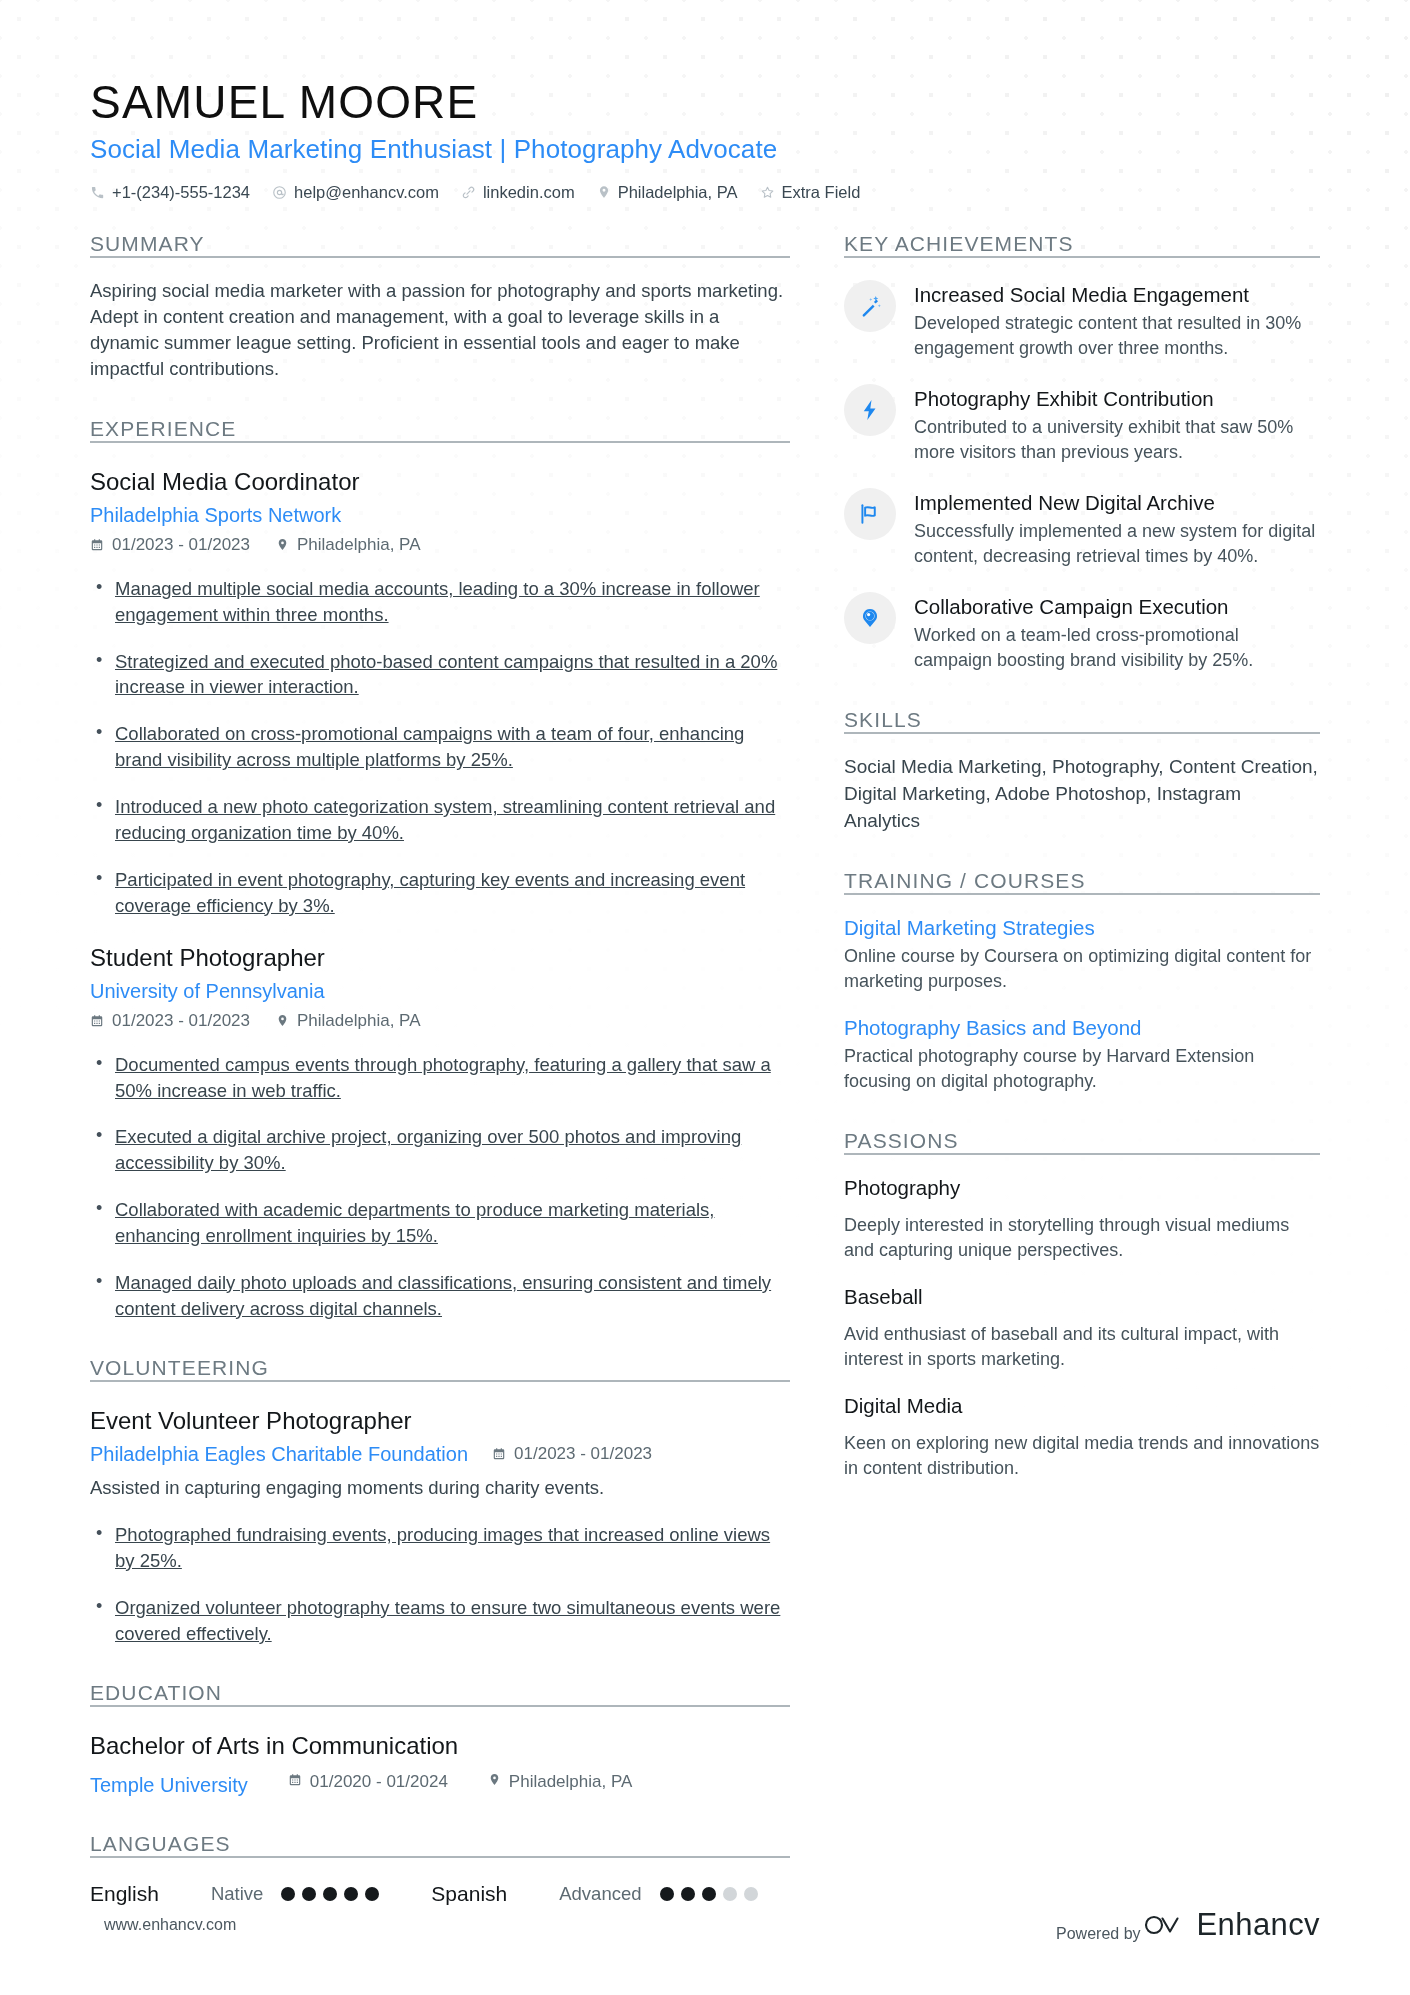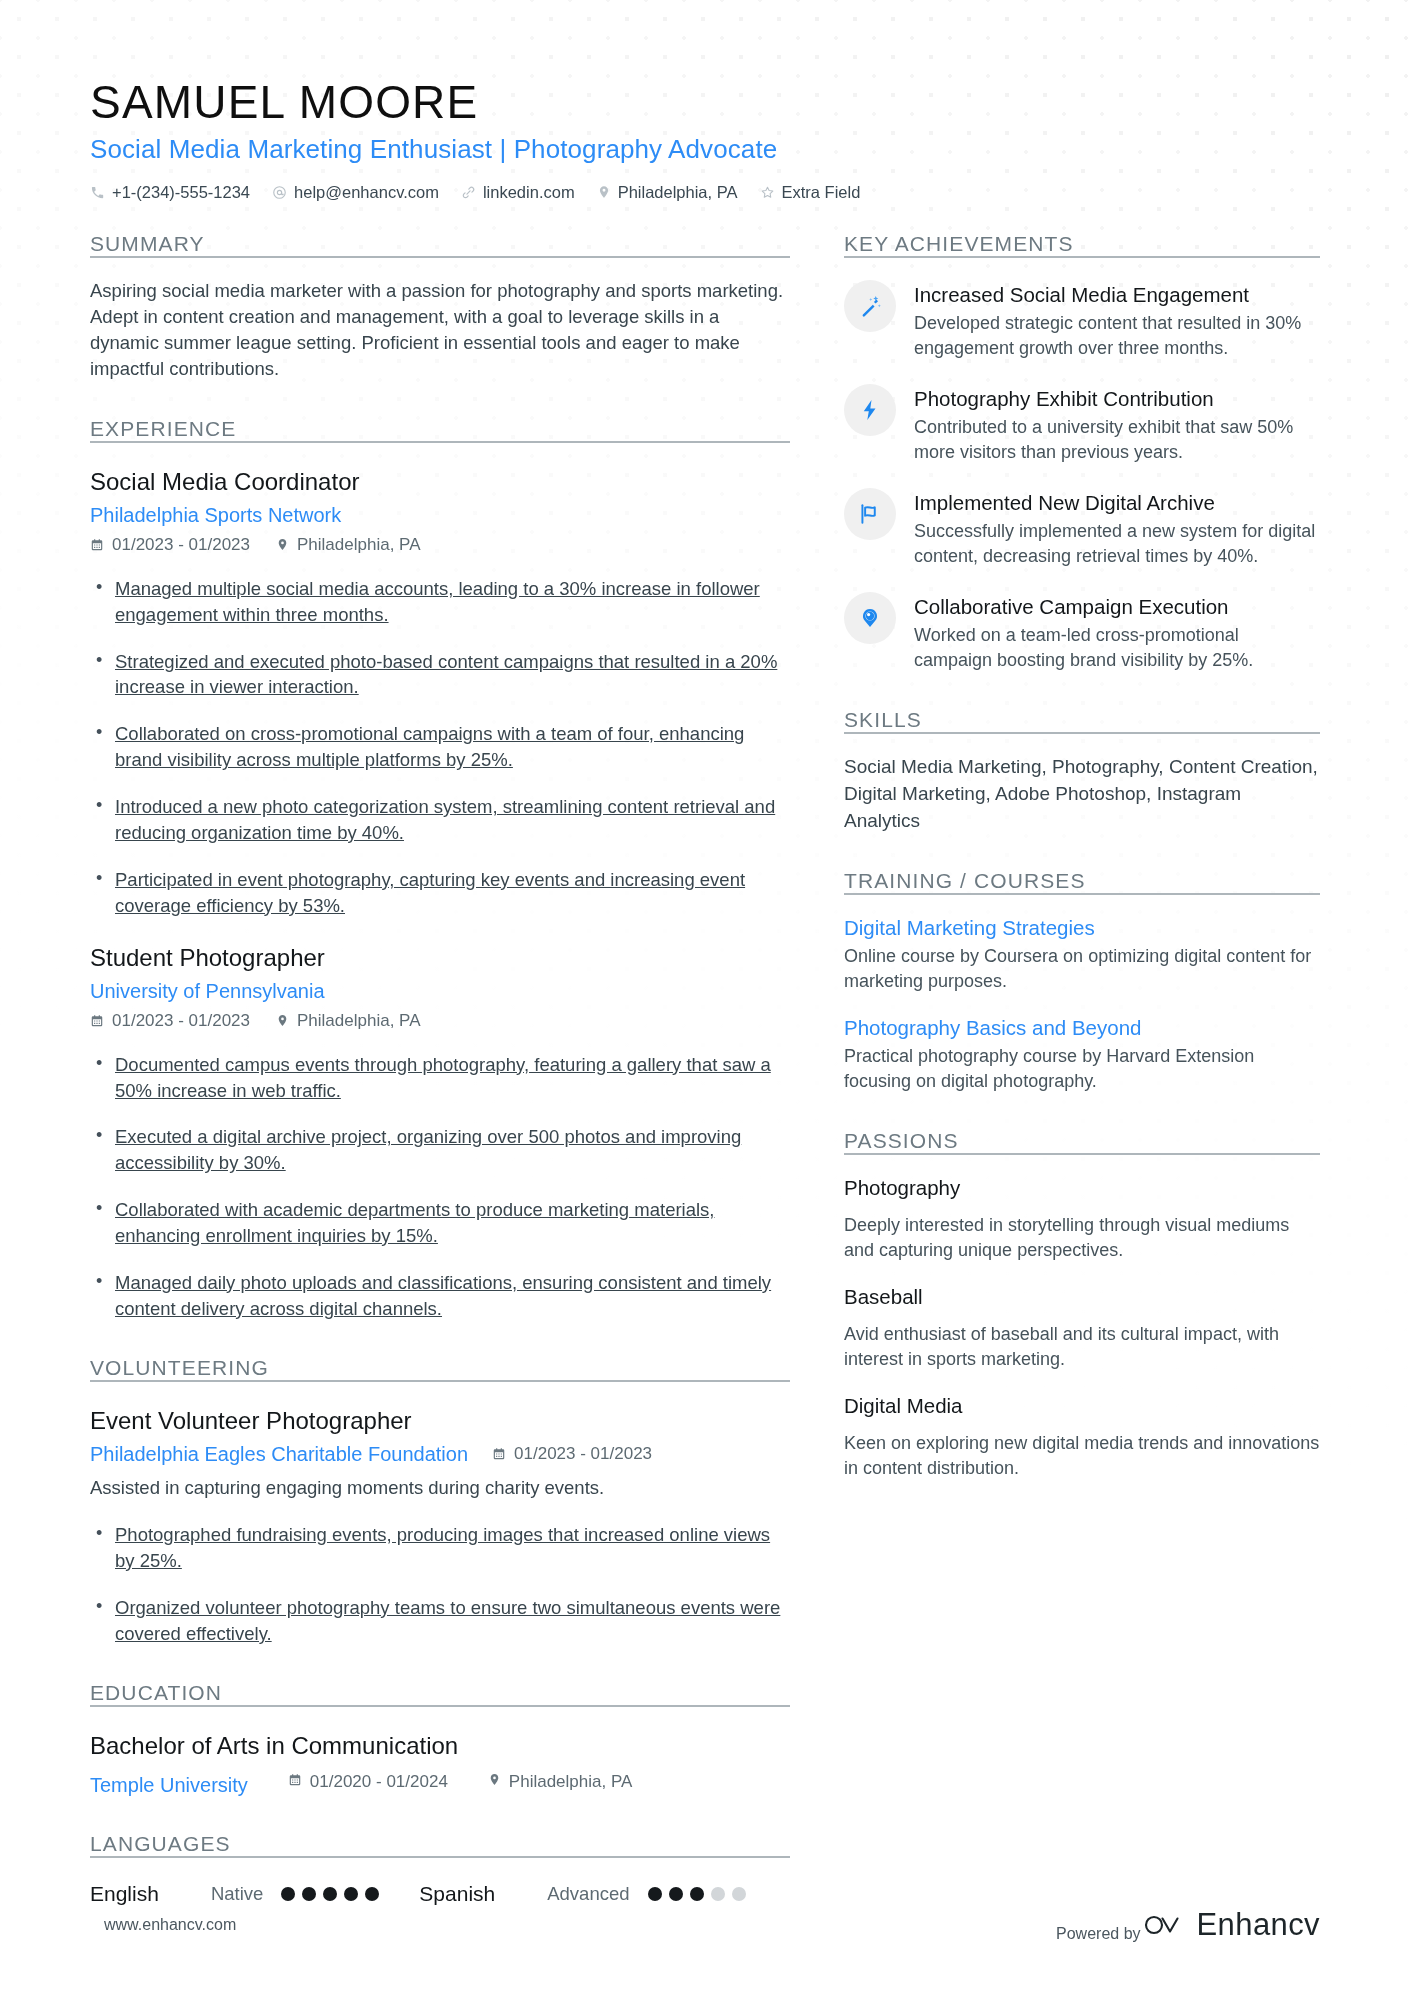--- a/index.html
+++ b/index.html
@@ -110,21 +110,21 @@
 
   .course { margin-top: 20px; }
   .course-title { font-size: 20.5px; color: #2d8cf6; line-height: 1.3; }
   .course-desc { font-size: 18px; color: #46535b; line-height: 1.40; margin-top: 3px; }
 
   .passion { margin-top: 20px; }
   .passion-title { font-size: 20.5px; color: #13171a; line-height: 1.3; }
   .passion-desc { font-size: 18px; color: #46535b; line-height: 1.40; margin-top: 12px; }
 
   
-  .langs { display: flex; align-items: center; gap: 40px; margin-top: 24px; }
+  .langs { display: flex; align-items: center; gap: 52px; margin-top: 24px; }
   .lang { display: flex; align-items: center; gap: 52px; }
   .lang-name { font-size: 21px; color: #13171a; }
   .lang-right { display: flex; align-items: center; gap: 18px; }
   .lang-level { font-size: 18.5px; color: #5d6a72; }
   .dots { display: flex; gap: 7px; }
   .dot { width: 14px; height: 14px; border-radius: 50%; background: #15191c; }
   .dot.off { background: #d2d6d9; }
 
   
   .footer {
@@ -231,21 +231,21 @@
                     </svg>
                 </span>
                 <span>Philadelphia, PA</span>
               </span>
             </div>
             <ul class="bullets">
               <li>Managed multiple social media accounts, leading to a 30% increase in follower engagement within three months.</li>
               <li>Strategized and executed photo-based content campaigns that resulted in a 20% increase in viewer interaction.</li>
               <li>Collaborated on cross-promotional campaigns with a team of four, enhancing brand visibility across multiple platforms by 25%.</li>
               <li>Introduced a new photo categorization system, streamlining content retrieval and reducing organization time by 40%.</li>
-              <li>Participated in event photography, capturing key events and increasing event coverage efficiency by 53%.</li>
+              <li>Participated in event photography, capturing key events and increasing event coverage efficiency by 3%.</li>
             </ul>
           </div>
 
           <div class="entry">
             <div class="entry-title">Student Photographer</div>
             <div class="entry-org">University of Pennsylvania</div>
             <div class="entry-meta">
               <span class="m">
                 <span>
                   <svg width="14" height="14" viewBox="0 0 24 24">

